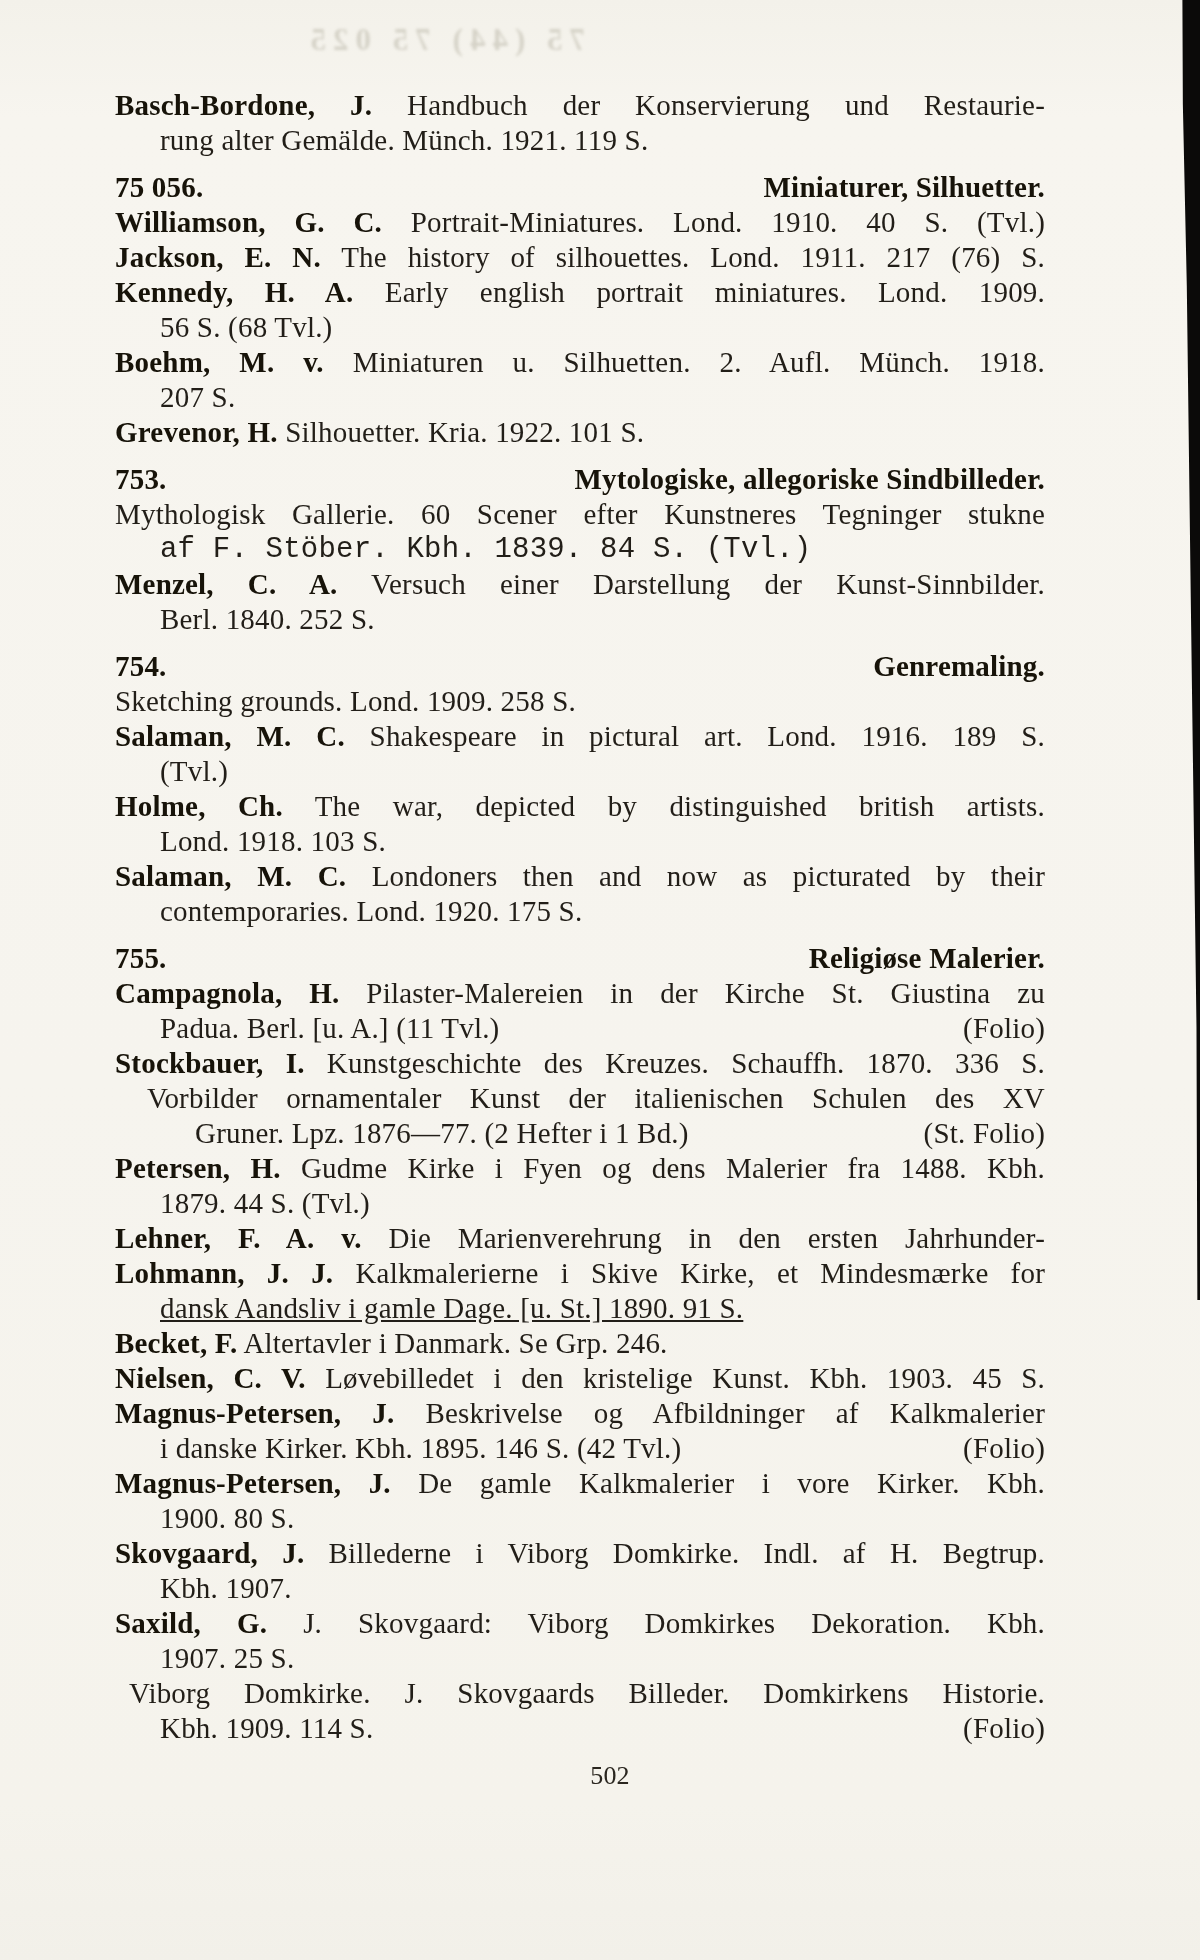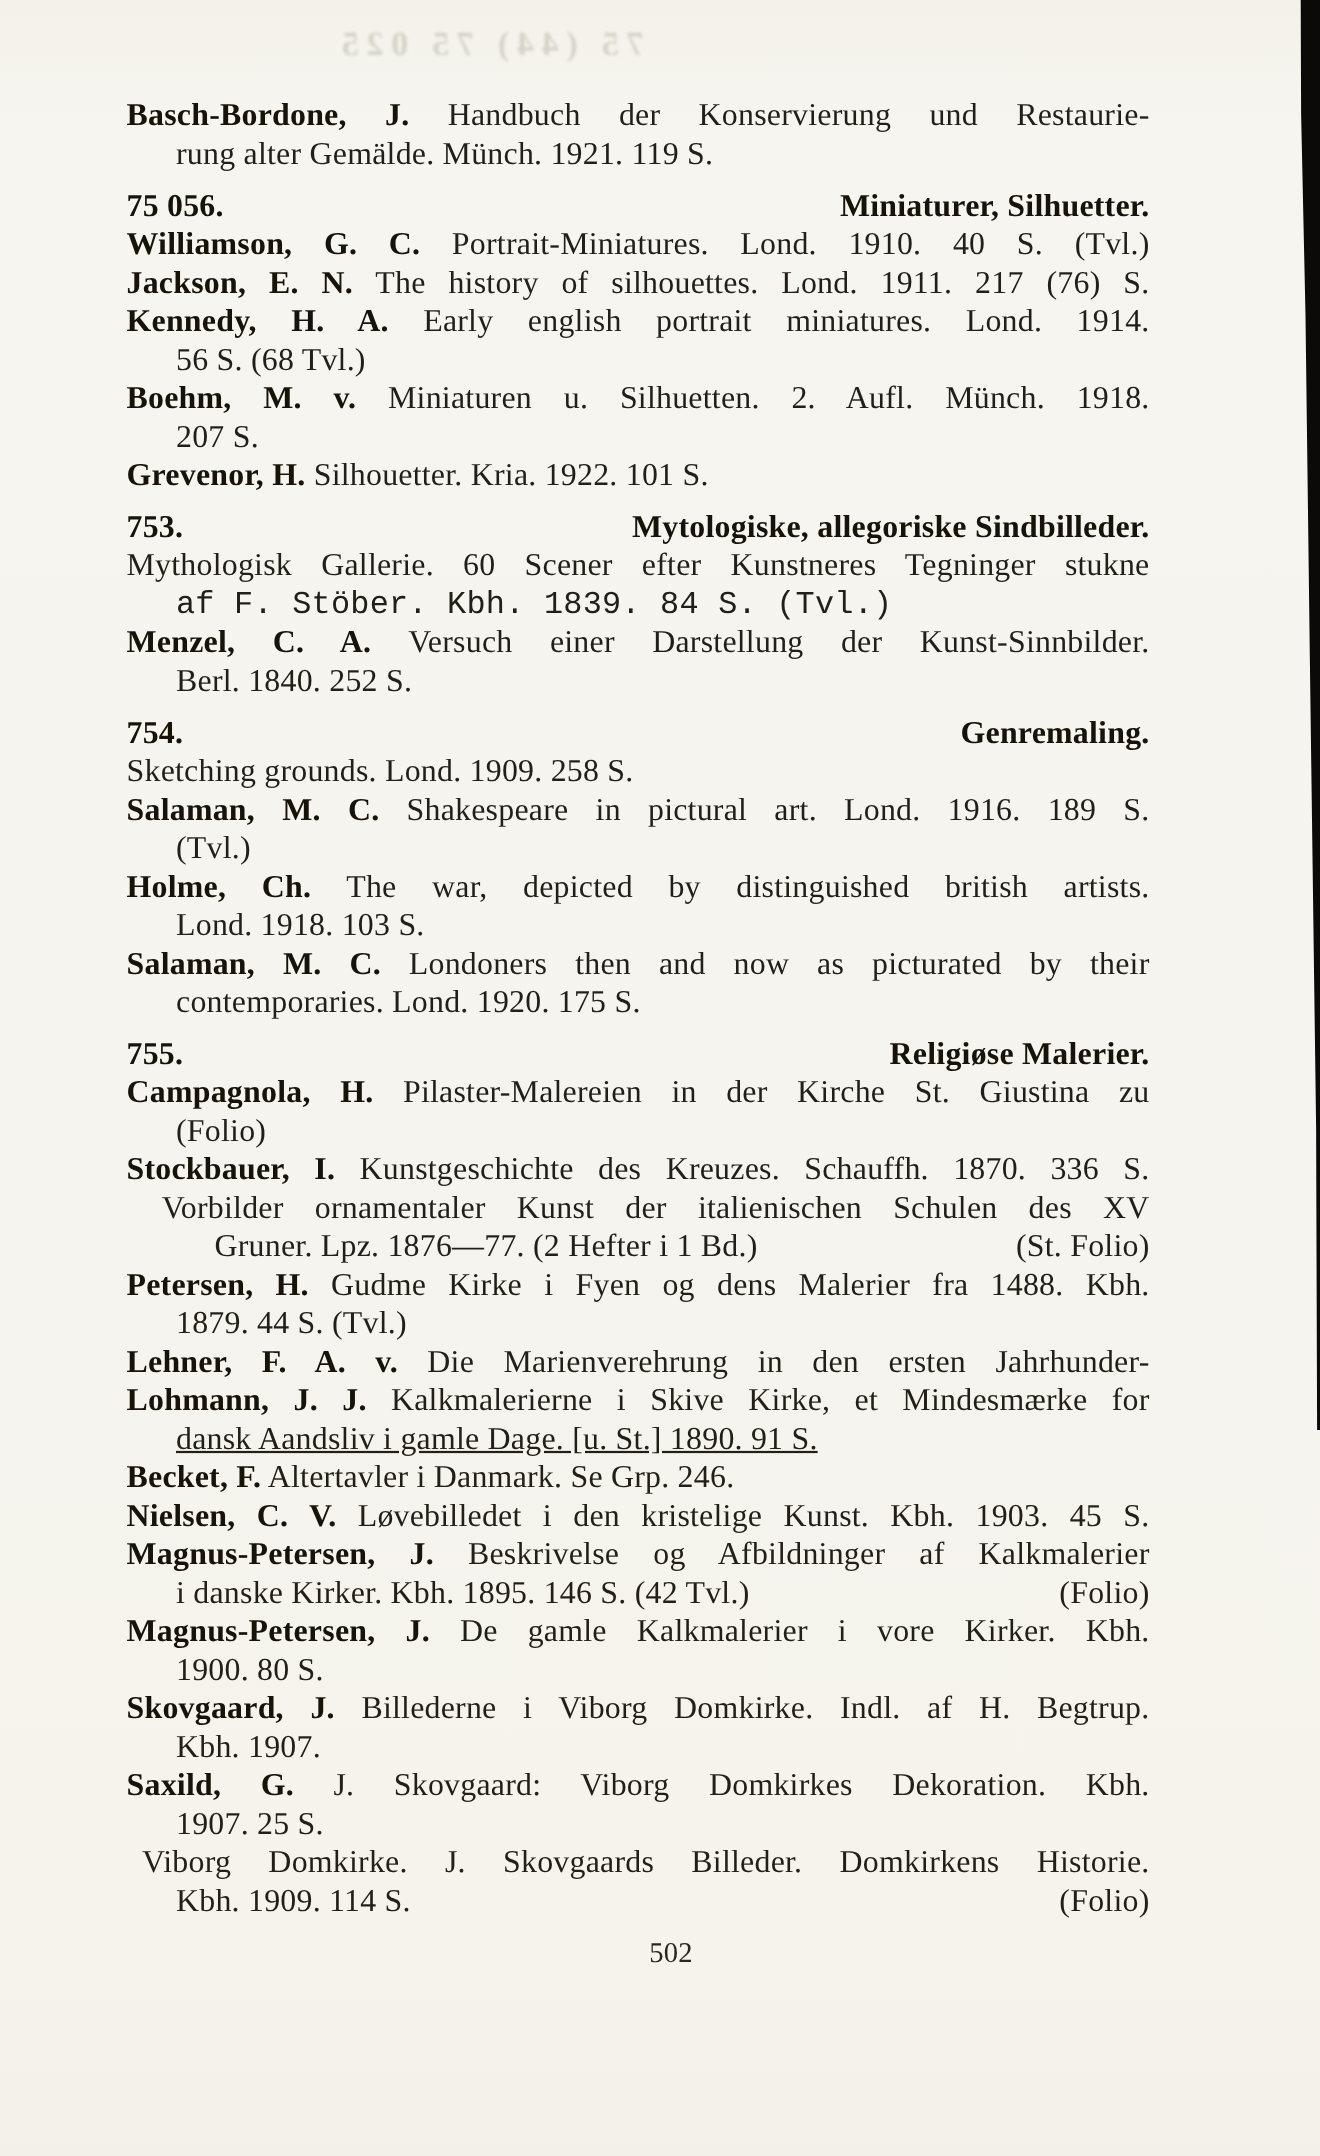--- a/index.html
+++ b/index.html
@@ -52,21 +52,21 @@
   <div class="ghost">75 (44)  75 025</div>
   <div class="content" id="content">
       <div class="line j"><span class="nm">Basch-Bordone, J.</span> <span>Handbuch der Konservierung und Restaurie-</span></div>
       <div class="line" style="padding-left: 45px;"><span>rung alter Gemälde.  Münch. 1921.  119 S.</span></div>
       <div class="section">
         <span>75 056.</span>
         <span>Miniaturer, Silhuetter.</span>
       </div>
       <div class="line j"><span class="nm">Williamson, G. C.</span> <span>Portrait-Miniatures.  Lond. 1910.  40 S.  (Tvl.)</span></div>
       <div class="line j"><span class="nm">Jackson, E. N.</span> <span>The history of silhouettes. Lond. 1911.  217 (76) S.</span></div>
-      <div class="line j"><span class="nm">Kennedy, H. A.</span> <span>Early english portrait miniatures.  Lond. 1914.</span></div>
+      <div class="line j"><span class="nm">Kennedy, H. A.</span> <span>Early english portrait miniatures.  Lond. 1909.</span></div>
       <div class="line" style="padding-left: 45px;"><span>56 S. (68 Tvl.)</span></div>
       <div class="line j"><span class="nm">Boehm, M. v.</span> <span>Miniaturen u.  Silhuetten.  2.  Aufl.  Münch.  1918.</span></div>
       <div class="line" style="padding-left: 45px;"><span>207 S.</span></div>
       <div class="line"><span class="nm">Grevenor, H.</span> <span>Silhouetter.  Kria. 1922.  101 S.</span></div>
       <div class="section">
         <span>753.</span>
         <span>Mytologiske, allegoriske Sindbilleder.</span>
       </div>
       <div class="line j"><span>Mythologisk Gallerie. 60 Scener efter Kunstneres Tegninger stukne</span></div>
       <div class="line" style="padding-left: 45px; font-family: Liberation Mono, monospace;"><span>af F. Stöber.  Kbh. 1839.  84 S.  (Tvl.)</span></div>
@@ -82,20 +82,21 @@
       <div class="line j"><span class="nm">Holme, Ch.</span> <span>The war, depicted by distinguished british artists.</span></div>
       <div class="line" style="padding-left: 45px;"><span>Lond. 1918.  103 S.</span></div>
       <div class="line j"><span class="nm">Salaman, M. C.</span> <span>Londoners then and now as picturated by their</span></div>
       <div class="line" style="padding-left: 45px;"><span>contemporaries.  Lond. 1920.  175 S.</span></div>
       <div class="section">
         <span>755.</span>
         <span>Religiøse Malerier.</span>
       </div>
       <div class="line j"><span class="nm">Campagnola, H.</span> <span>Pilaster-Malereien in der Kirche St. Giustina zu</span></div>
       <div class="line split" style="padding-left: 45px;">
+        <span><span>Padua.  Berl. [u. A.]  (11 Tvl.)</span></span>
         <span>(Folio)</span>
       </div>
       <div class="line j"><span class="nm">Stockbauer, I.</span> <span>Kunstgeschichte des Kreuzes.  Schauffh. 1870.  336 S.</span></div>
       <div class="line j" style="padding-left: 32px;"><span>Vorbilder ornamentaler Kunst der italienischen Schulen des XV</span></div>
       <div class="line split" style="padding-left: 80px;">
         <span><span>Gruner.  Lpz. 1876—77.  (2 Hefter i 1 Bd.)</span></span>
         <span>(St. Folio)</span>
       </div>
       <div class="line j"><span class="nm">Petersen, H.</span> <span>Gudme Kirke i Fyen og dens Malerier fra 1488.  Kbh.</span></div>
       <div class="line" style="padding-left: 45px;"><span>1879.  44 S.  (Tvl.)</span></div>

